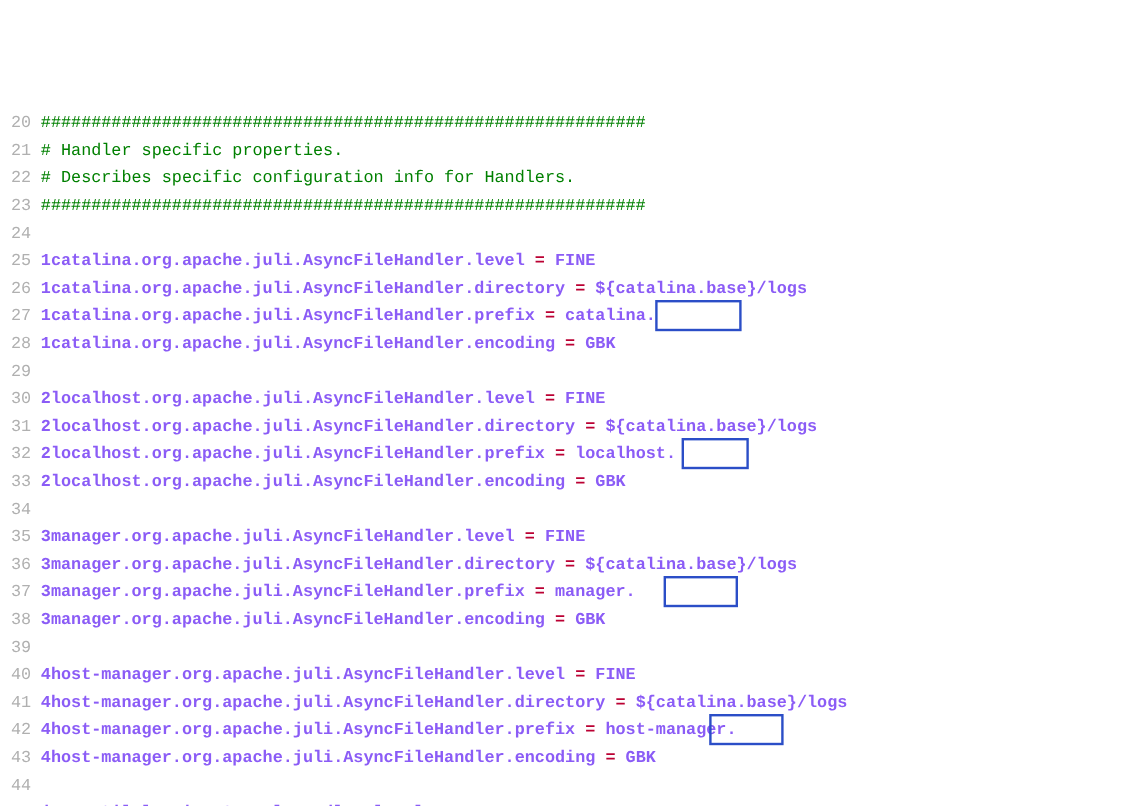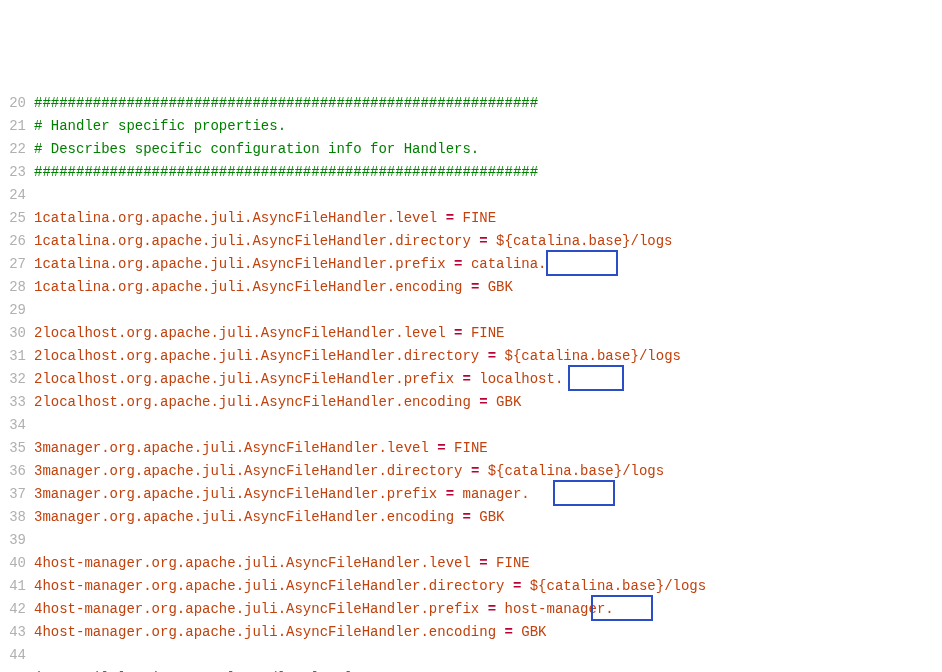--- a/index.html
+++ b/index.html
@@ -25,21 +25,21 @@
   user-select: none;
   background: #ffffff;
 }
 .code {
   flex: 1;
   position: relative;
 }
 .line { height: 23px; }
 .comment { color: #008000; }
 .op { color: #bb0033; font-weight: bold; }
-.txt { color: #c2410c; }
+.txt { color: #8b5cf6; font-weight: bold; }
 .hl-box {
   position: absolute;
   border: 2px solid #2b4ec7;
   background: transparent;
   pointer-events: none;
 }
 </style>
 </head>
 <body>
 

